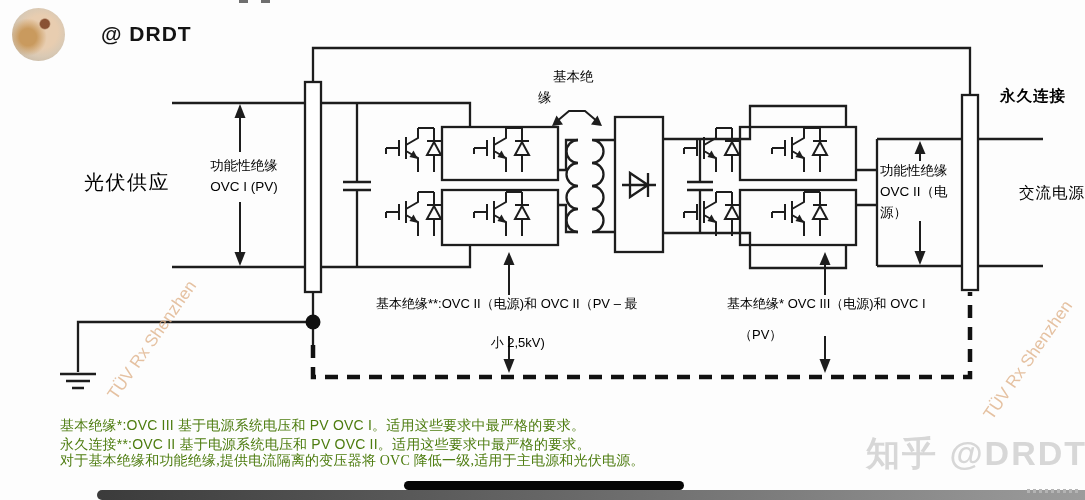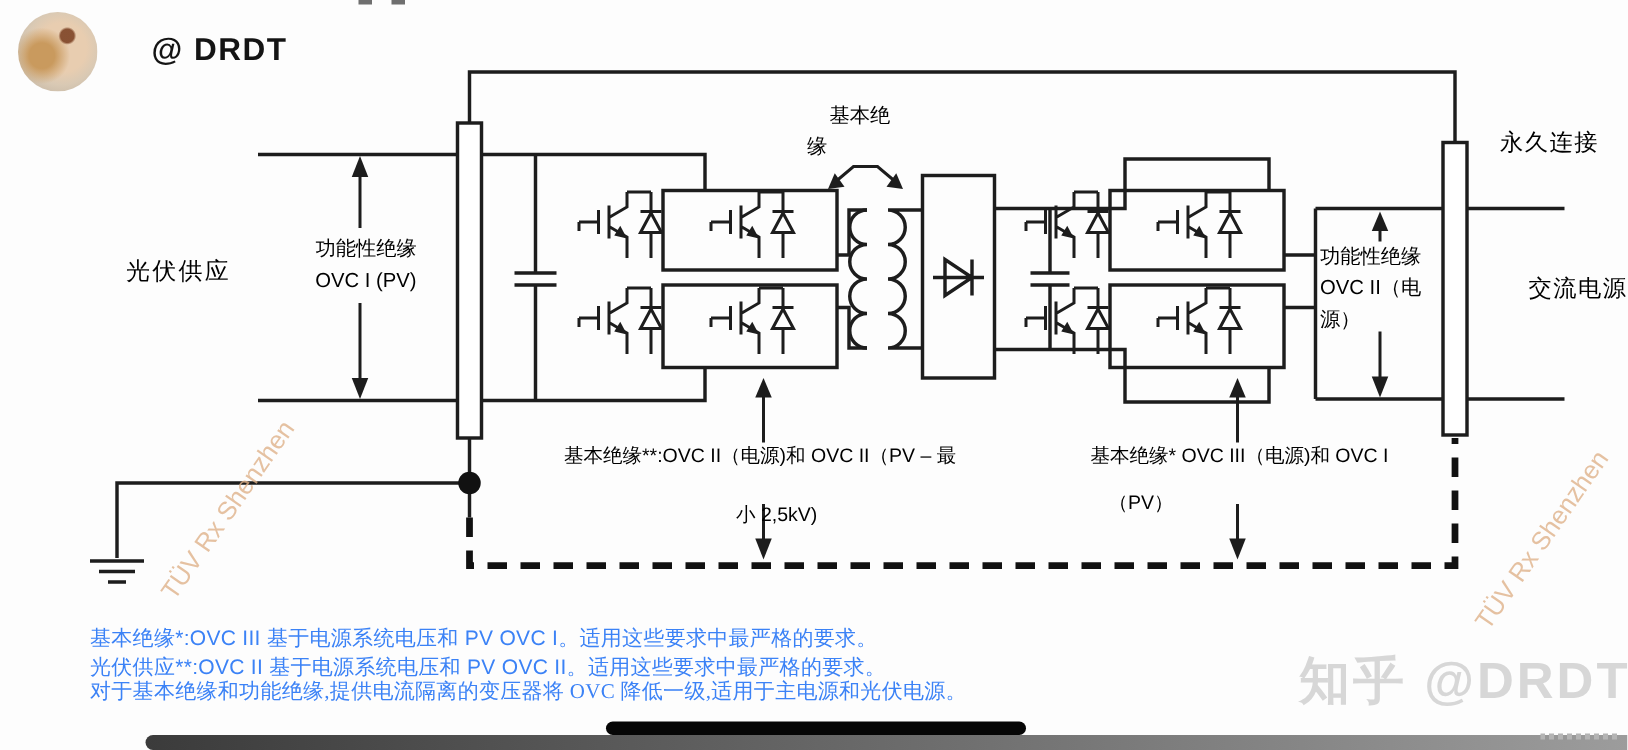--- a/index.html
+++ b/index.html
@@ -14,34 +14,34 @@
     left:12px;top:8px;width:53px;height:53px;border-radius:50%;
     background:
       radial-gradient(circle at 62% 30%, rgba(120,60,30,.85) 0 9%, transparent 12%),
       radial-gradient(circle at 30% 55%, #c99a5e 0 18%, transparent 40%),
       radial-gradient(circle at 55% 45%, #e8cdb0 0 40%, #d9c9b4 60%, #b9ad9c 100%);
   }
   .handle{left:86px;top:22px;font-size:21px;font-weight:700;letter-spacing:1px;color:#141414;margin-left:15px;}
   .crop-mark{top:0;height:3px;background:#6f6f6f;}
   svg{position:absolute;left:0;top:0;}
   .lbl{position:absolute;line-height:20px;color:#000000;}
-  .pv{left:84px;top:172px;font-size:16px;font-weight:500;letter-spacing:1.5px;}
+  .pv{left:84px;top:172px;font-size:20px;font-weight:500;letter-spacing:1.5px;}
   .ac{left:1019px;top:183px;font-size:15.5px;font-weight:500;letter-spacing:1px;}
-  .perm{left:1000px;top:86px;font-size:15.5px;font-weight:400;letter-spacing:1px;}
+  .perm{left:1000px;top:86px;font-size:15.5px;font-weight:700;letter-spacing:1px;}
   .ins-left{left:194px;top:155px;width:100px;text-align:center;font-size:13.5px;line-height:21px;}
   .ins-right{left:880px;top:160px;width:90px;font-size:13.5px;line-height:21px;}
   .xfmr{left:538px;top:66px;font-size:13.5px;line-height:21px;}
   .xfmr .l1{display:block;margin-left:15px;}
   .xfmr .l2{display:block;}
   .ann{font-size:13px;line-height:19px;}
   .ann1{left:376px;top:294px;text-align:center;}
   .ann1 .l2{display:block;margin-left:22px;margin-top:20px;}
   .ann2{left:727px;top:294px;}
   .ann2 .l2{display:block;margin-left:12px;margin-top:12px;}
-  .note{left:60px;font-size:14px;letter-spacing:.2px;color:#3b82f6;text-align:center;}
+  .note{left:60px;font-size:14px;letter-spacing:.2px;color:#4d7c0f;text-align:center;}
   .note1{top:417px;}
   .note2{top:436px;}
   .note3{top:452px;font-family:Liberation Serif, serif;}
   .redaction{left:404px;top:481px;width:280px;height:9px;background:#060606;border-radius:4.5px;}
   .bottom-bar{left:97px;top:490px;width:988px;height:10px;border-radius:5px 0 0 5px;
     background:linear-gradient(90deg,#3b3b3b,#6f6f6f 55%,#9c9c9c);}
   .tiny-marks{left:1027px;top:489px;width:52px;height:4px;
     background:repeating-linear-gradient(90deg,#b4b4b4 0 3px,transparent 3px 6px);}
   .wm{font-size:17px;font-weight:500;color:rgba(222,178,138,.8);
       transform:rotate(-55deg);transform-origin:0 50%;white-space:nowrap;}
@@ -165,21 +165,21 @@
   <span style="display:block">基本绝缘**:OVC II（电源)和 OVC II（PV – 最</span>
   <span class="l2">小 2,5kV)</span>
 </div>
 
 <div class="lbl ann ann2">
   <span style="display:block">基本绝缘* OVC III（电源)和 OVC I</span>
   <span class="l2">（PV）</span>
 </div>
 
 <div class="abs note note1">基本绝缘*:OVC III 基于电源系统电压和 PV OVC I。适用这些要求中最严格的要求。</div>
-<div class="abs note note2">光伏供应**:OVC II 基于电源系统电压和 PV OVC II。适用这些要求中最严格的要求。</div>
+<div class="abs note note2">永久连接**:OVC II 基于电源系统电压和 PV OVC II。适用这些要求中最严格的要求。</div>
 <div class="abs note note3">对于基本绝缘和功能绝缘,提供电流隔离的变压器将 OVC 降低一级,适用于主电源和光伏电源。</div>
 <div class="abs redaction"></div>
 <div class="abs bottom-bar"></div>
 <div class="abs tiny-marks"></div>
 
 <div class="abs wm wm1">TÜV Rx Shenzhen</div>
 <div class="abs wm wm2">TÜV Rx Shenzhen</div>
 <div class="abs brand">知乎 @DRDT</div>
 
 </body></html>

